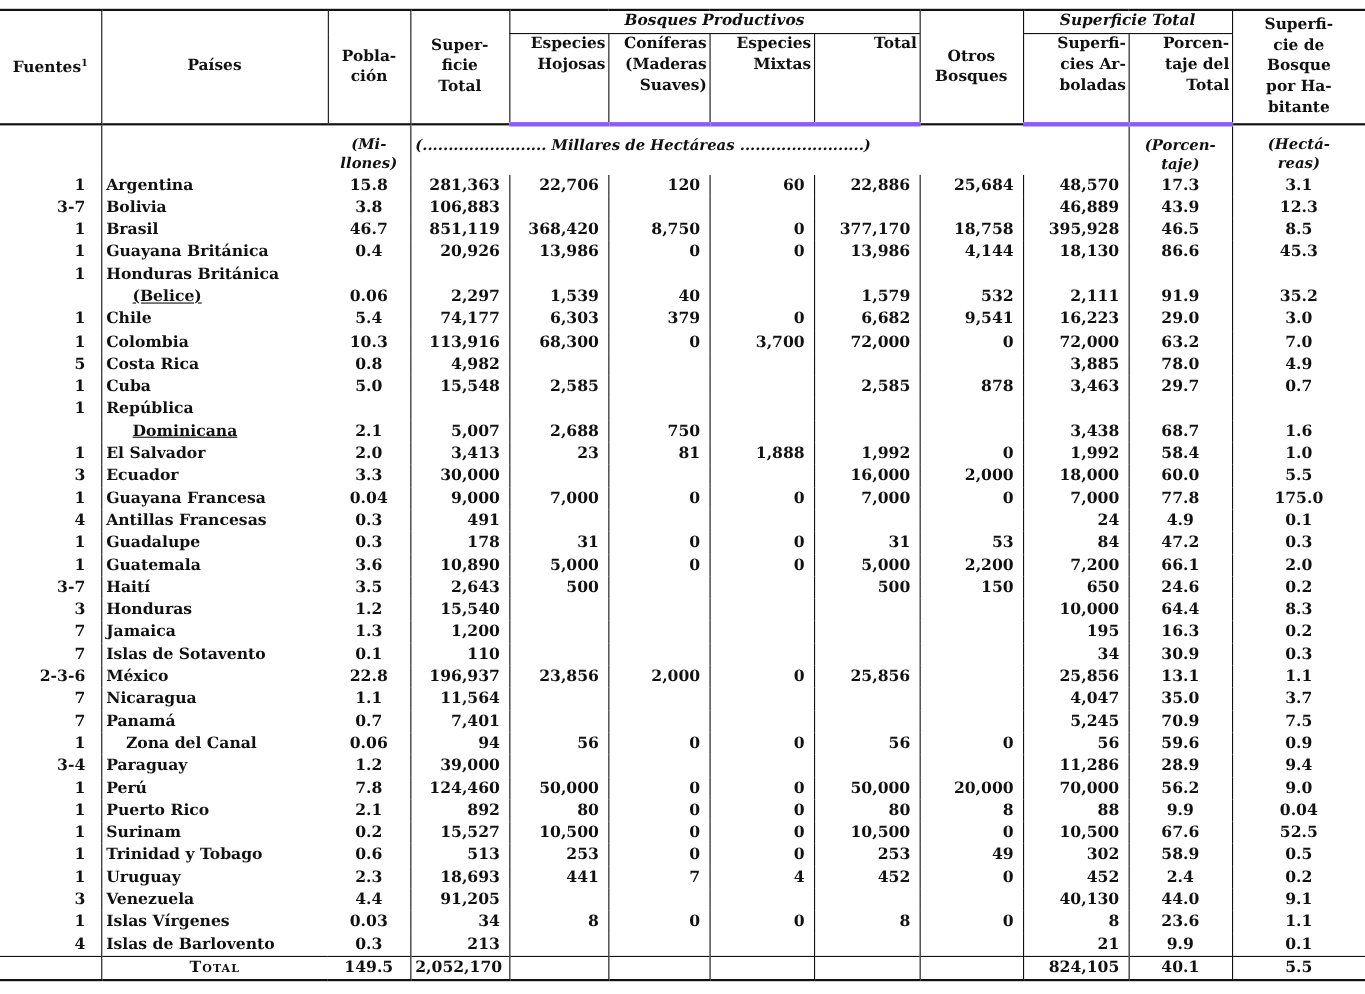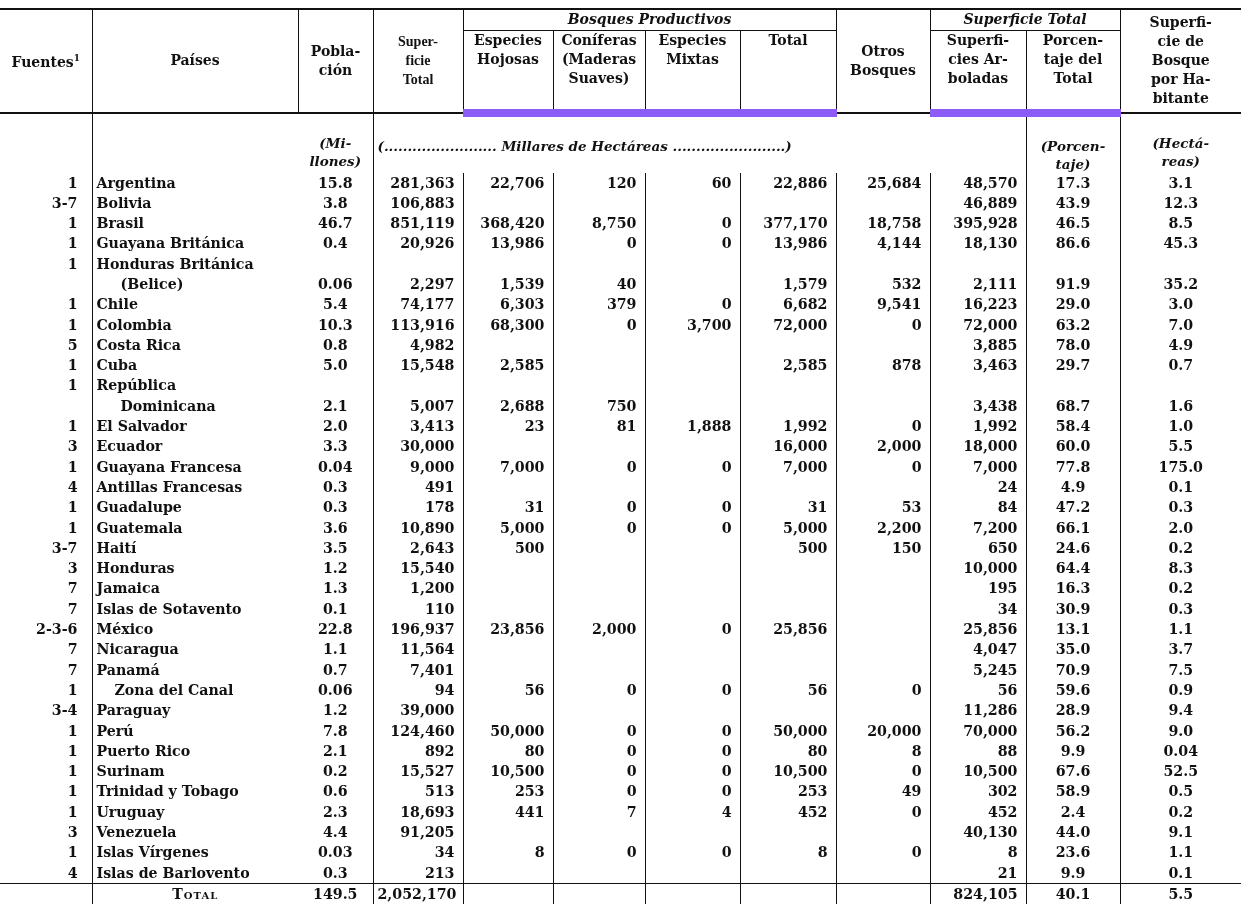--- a/index.html
+++ b/index.html
@@ -6,31 +6,31 @@
   body { width:1241px; height:904px; overflow:hidden; font-family:"DejaVu Serif", serif; color:#111; }
   #wrap { position:relative; width:1241px; height:904px; }
   table { border-collapse:collapse; position:absolute; left:0; top:8px; width:1241px; table-layout:fixed; font-size:14.2px; line-height:20.3px; font-weight:bold; }
   col.c0{width:92px} col.c1{width:206px} col.c2{width:75px} col.c3{width:90px}
   col.c4{width:90px} col.c5{width:92px} col.c6{width:95px} col.c7{width:96px}
   col.c8{width:94px} col.c9{width:96px} col.c10{width:94px} col.c11{width:121px}
   thead th { font-weight:bold; text-align:center; vertical-align:middle; padding:0 2px; line-height:19px; font-size:14px; }
   thead tr.top th { border-top:2px solid #111; }
   thead tr.h1 th.group { border-bottom:1.5px solid #111; vertical-align:top; height:20px;font-style:italic; }
   thead tr.h2 th { vertical-align:top; }
-  thead tr.last th { border-bottom:8px solid #8b5cf6; }
+  thead tr.last th { border-bottom:4px solid #8b5cf6;text-align:right; }
   .vl { border-left:1.5px solid #111; }
   tbody td { padding:0 4px; white-space:nowrap; overflow:hidden; vertical-align:bottom; }
   td.num { text-align:right; padding-right:8px; }
   td.ctr { text-align:center; }
   td.src { text-align:right; padding-right:14px; }
   td.country { text-align:left; padding-left:4px; position:relative; }
-  .indent { padding-left:28px !important; }
+  .indent { padding-left:28px !important;text-decoration:underline; }
   .ind2 { padding-left:22px !important; }
   .dots { display:inline-block; border-bottom:1px dotted #111; height:10px; vertical-align:baseline; margin-left:6px; }
-  tr.units td { font-style:italic; font-size:13.5px; line-height:18px; vertical-align:top; padding-top:20px;margin-top:40px; }
+  tr.units td { font-style:italic; font-size:13.5px; line-height:18px; vertical-align:top; padding-top:8px;margin-top:40px; }
   tr.units td.millares { text-align:left; }
   tr.total td { border-top:1.5px solid #111; border-bottom:2px solid #111; }
   .smallcaps { font-variant:small-caps; letter-spacing:1px; }
   sup { font-size:9px; }
 </style>
 </head>
 <body>
 
 <div id="wrap">
 <table>
@@ -47,21 +47,21 @@
         <col class="c9">
         <col class="c10">
         <col class="c11">
   </colgroup>
   <thead>
     <tr class="top h1">
       <th rowspan="2" class="last-h" style="border-bottom:2px solid #111;"><span>Fuentes</span><sup>1</sup></th>
       <th rowspan="2" class="vl" style="border-bottom:2px solid #111;">Países</th>
       <th rowspan="2" class="vl" style="border-bottom:2px solid #111; white-space:pre-line;">Pobla-
 ción</th>
-      <th rowspan="2" class="vl" style="border-bottom:2px solid #111; white-space:pre-line;font-family:Liberation Serif, serif;">Super-
+      <th rowspan="2" class="vl" style="border-bottom:2px solid #111; white-space:pre-line;">Super-
 ficie
 Total</th>
       <th colspan="4" class="vl group">Bosques Productivos</th>
       <th rowspan="2" class="vl" style="border-bottom:2px solid #111; white-space:pre-line;margin-left:39px;">Otros
 Bosques</th>
       <th colspan="2" class="vl group">Superficie Total</th>
       <th rowspan="2" class="vl" style="border-bottom:2px solid #111; white-space:pre-line;">Superfi-
 cie de
 Bosque
 por Ha-

